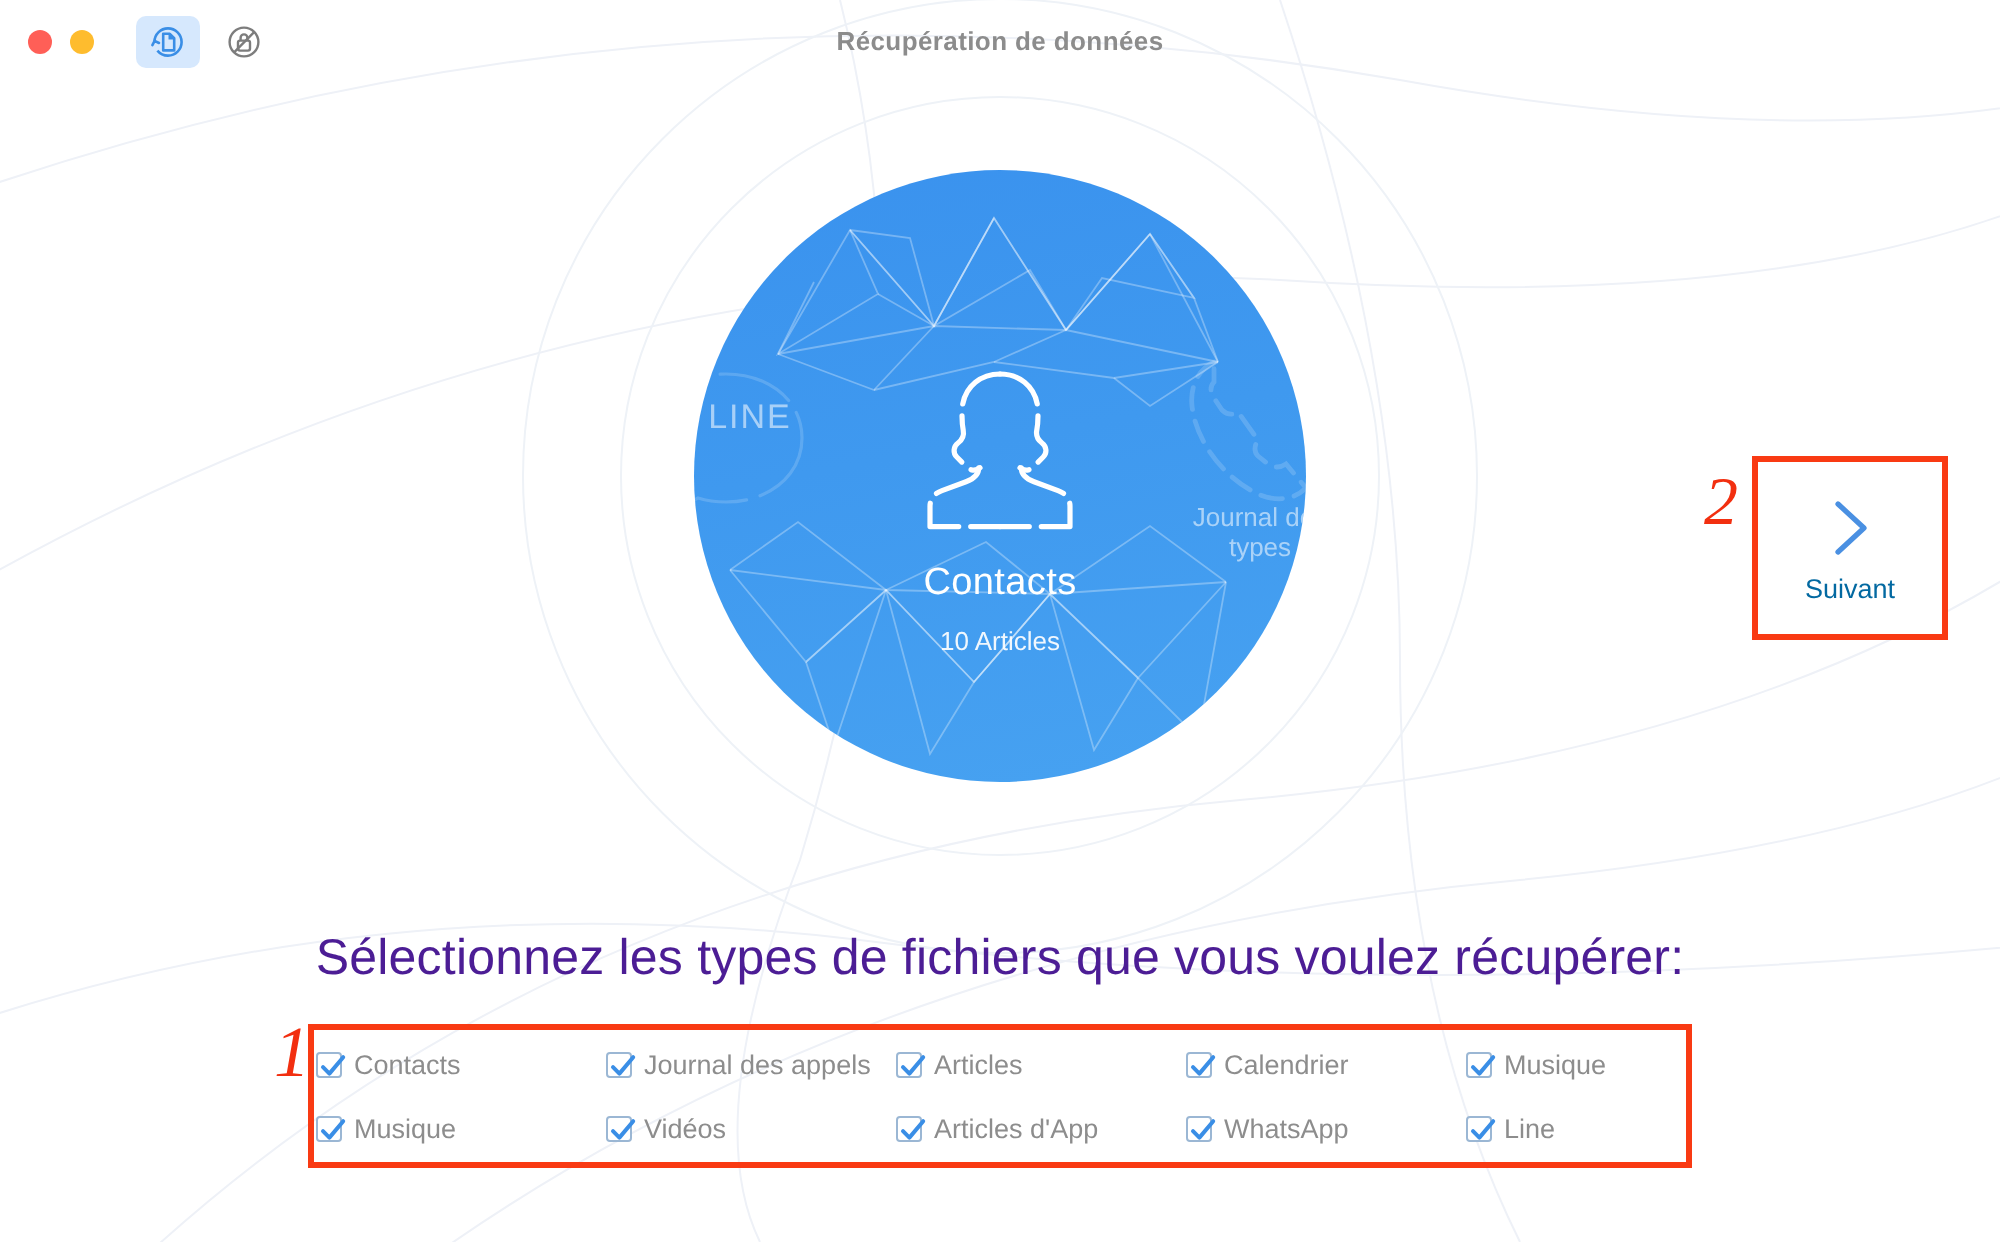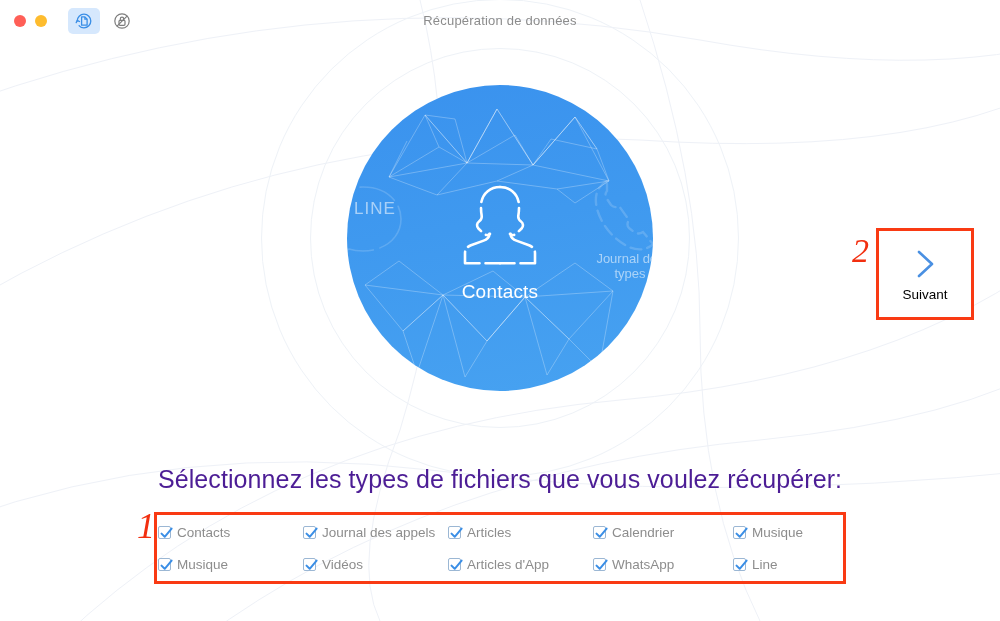--- a/index.html
+++ b/index.html
@@ -18,21 +18,21 @@
   .titlebar{position:absolute;left:0;top:0;width:1000px;height:42px;}
   .traffic{position:absolute;top:15px;left:14px;display:flex;gap:9px;}
   .dot{width:12px;height:12px;border-radius:50%;}
   .dot.red{background:#ff5f57;}
   .dot.amber{background:#febc2e;}
   .tb-icons{position:absolute;top:8px;left:68px;display:flex;gap:6px;align-items:center;}
   .tb-btn{width:32px;height:26px;border-radius:5px;display:flex;align-items:center;justify-content:center;}
   .tb-btn.active{background:#d6e8fd;}
   .win-title{
     position:absolute;left:0;top:13px;width:1000px;text-align:center;
-    font-size:13px;color:#8c8c8c;letter-spacing:.2px;
+    font-size:13px;color:#8c8c8c;letter-spacing:.2px;font-weight:bold;
   }
 
   
   .device{position:absolute;left:33px;top:246px;}
   .samsung-logo{display:block;}
   .device-model{
     margin-top:10px;font-size:14.5px;color:#8a8a8a;letter-spacing:.3px;
     padding-left:2px;
   }
 
@@ -69,21 +69,21 @@
     color:#fff;font-size:13px;opacity:.92;
   }
 
   
   .next-wrap{position:absolute;left:876px;top:228px;}
   .next-btn{
     width:98px;height:92px;background:#fff;
     display:flex;flex-direction:column;align-items:center;justify-content:center;
     border:3px solid #f93a13;box-sizing:border-box;
   }
-  .next-label{margin-top:6px;font-size:13.5px;color:#000000;}
+  .next-label{margin-top:6px;font-size:13.5px;color:#0369a1;}
   .ann2{position:absolute;left:-28px;top:4px;}
 
   
   .heading{
     position:absolute;left:0;top:465px;width:1000px;text-align:center;
     font-size:25px;color:#4c1d95;font-weight:400;letter-spacing:.1px;
   }
 
   
   .cb-panel{
@@ -200,20 +200,21 @@
       <svg class="person" width="92" height="92" viewBox="0 0 92 92" fill="none" stroke="#ffffff" stroke-width="2.6" stroke-linecap="round" stroke-linejoin="round">
         <g stroke-dasharray="26 6">
           <path d="M46 6c-11 0-19 8-19 19 0 3 0 6 .6 9 .6 3-.6 5-2.6 6.5-2.4 1.8-2.6 5-.6 7l5 5c2 2 4.6 2 6.6.4"></path>
           <path d="M46 6c11 0 19 8 19 19 0 3 0 6-.6 9-.6 3 .6 5 2.6 6.5 2.4 1.8 2.6 5 .6 7l-5 5c-2 2-4.6 2-6.6.4"></path>
           <path d="M35.4 52.9c0 3.5-2.6 5.6-6.4 7l-12 4.4c-4 1.5-6 4-6 8v10h35"></path>
           <path d="M56.6 52.9c0 3.5 2.6 5.6 6.4 7l12 4.4c4 1.5 6 4 6 8v10h-35"></path>
         </g>
       </svg>
 
       <div class="disc-title">Contacts</div>
+      <div class="disc-sub">10 Articles</div>
     </div>
   </div>
 
   <div class="next-wrap">
     <svg class="ann2" width="30" height="40" viewBox="0 0 30 40">
       <text x="4" y="30" font-family="'Liberation Serif',serif" font-size="34" font-style="italic" fill="#f22f10" stroke="#ffffff" stroke-width="2.4" paint-order="stroke">2</text>
     </svg>
     <div class="next-btn">
       <svg width="30" height="34" viewBox="0 0 30 34" fill="none" stroke="#4a90e2" stroke-width="2.6" stroke-linecap="round" stroke-linejoin="round">
         <path d="M9 5 l13 12 -13 12"></path>

